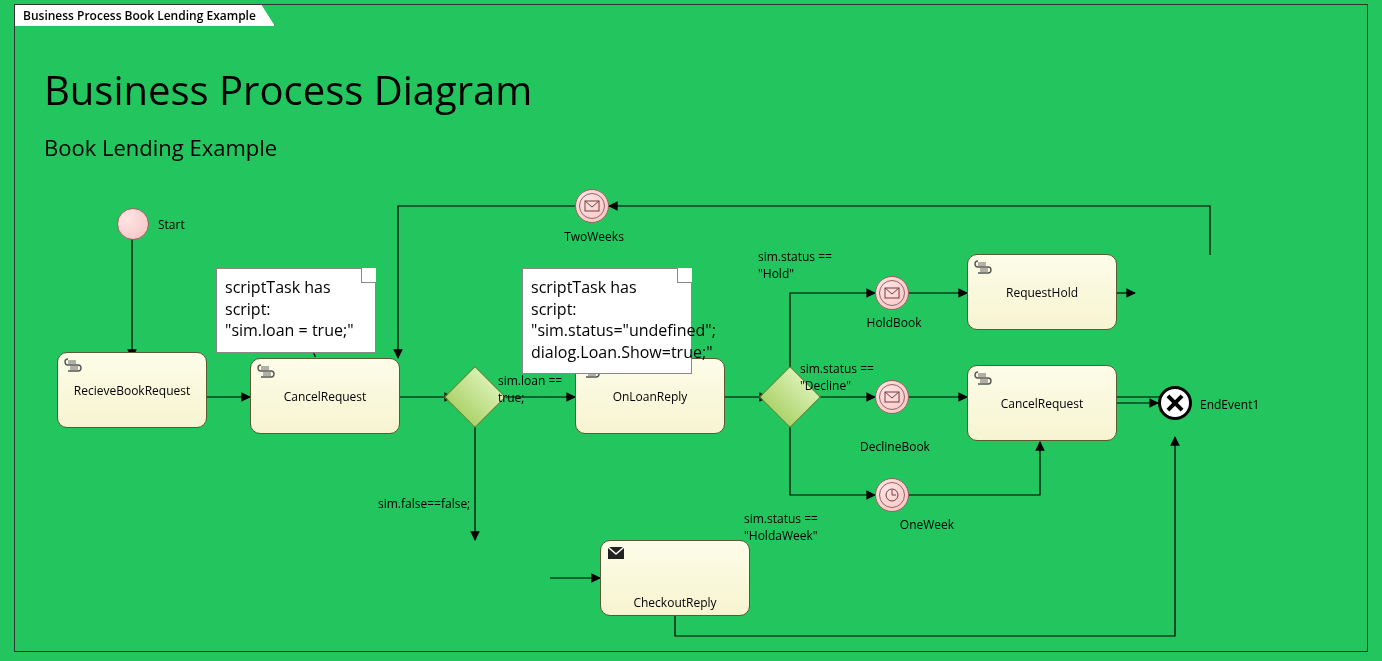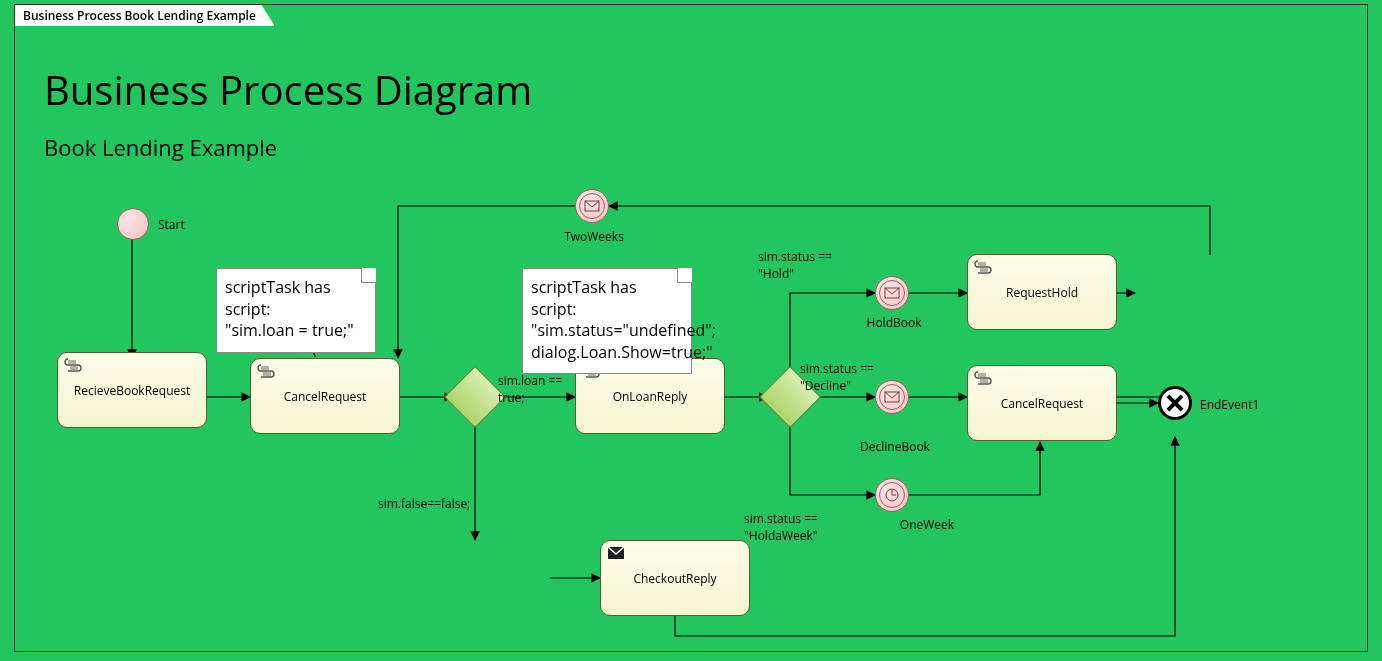--- a/index.html
+++ b/index.html
@@ -267,21 +267,21 @@
 
   <div class="task" style="left:575px; top:358px;">
     <svg class="task-icon" viewBox="0 0 18 16">
         <path d="M4 2 Q1 2 1 5 Q1 8 4 8 L14 8 Q17 8 17 11 Q17 14 14 14 L4 14" fill="none" stroke="#555" stroke-width="1.4"></path>
         <path d="M4 4 h8 M4 6 h8 M6 10 h8 M6 12 h8" stroke="#555" stroke-width="0.9"></path>
       </svg>
     <span>OnLoanReply</span>
   </div>
 
 
-  <div class="task" style="left:600px; top:540px;">
+  <div class="task" style="left:600px; top:540px;align-items:flex-end;">
     <svg class="task-icon" viewBox="0 0 18 16">
         <rect x="1" y="2" width="16" height="12" fill="#222"></rect>
         <path d="M1 2 L9 9 L17 2" stroke="#fff" stroke-width="1.5" fill="none"></path>
       </svg>
     <span>CheckoutReply</span>
   </div>
 
   <div class="task" style="left:967px; top:254px;">
     <svg class="task-icon" viewBox="0 0 18 16">
         <path d="M4 2 Q1 2 1 5 Q1 8 4 8 L14 8 Q17 8 17 11 Q17 14 14 14 L4 14" fill="none" stroke="#555" stroke-width="1.4"></path>

